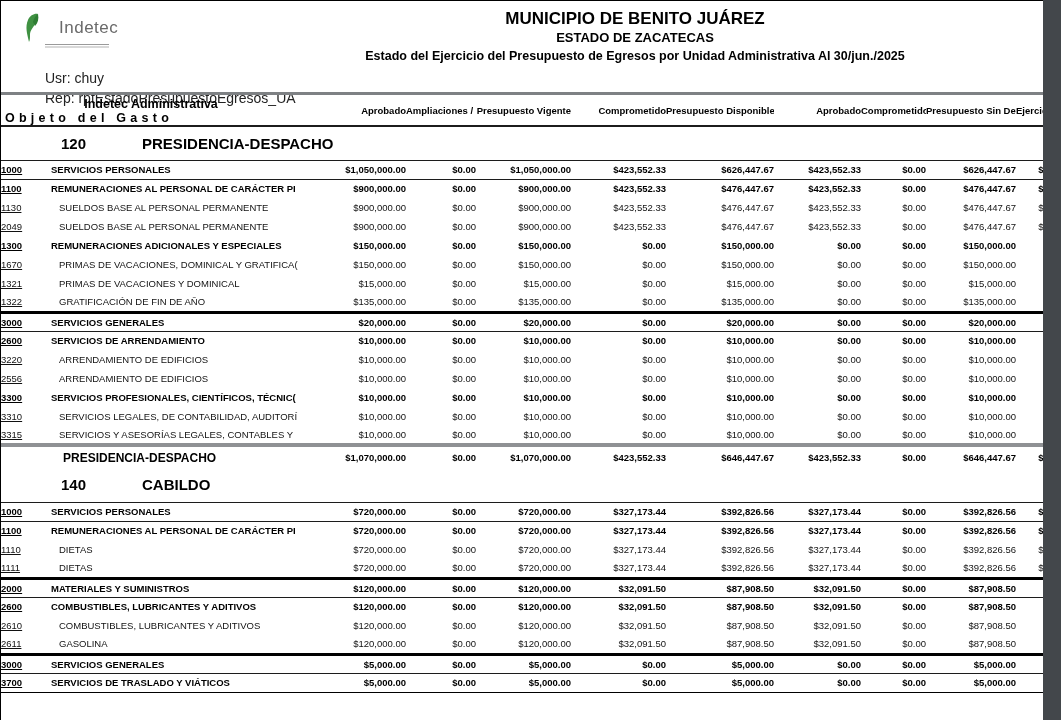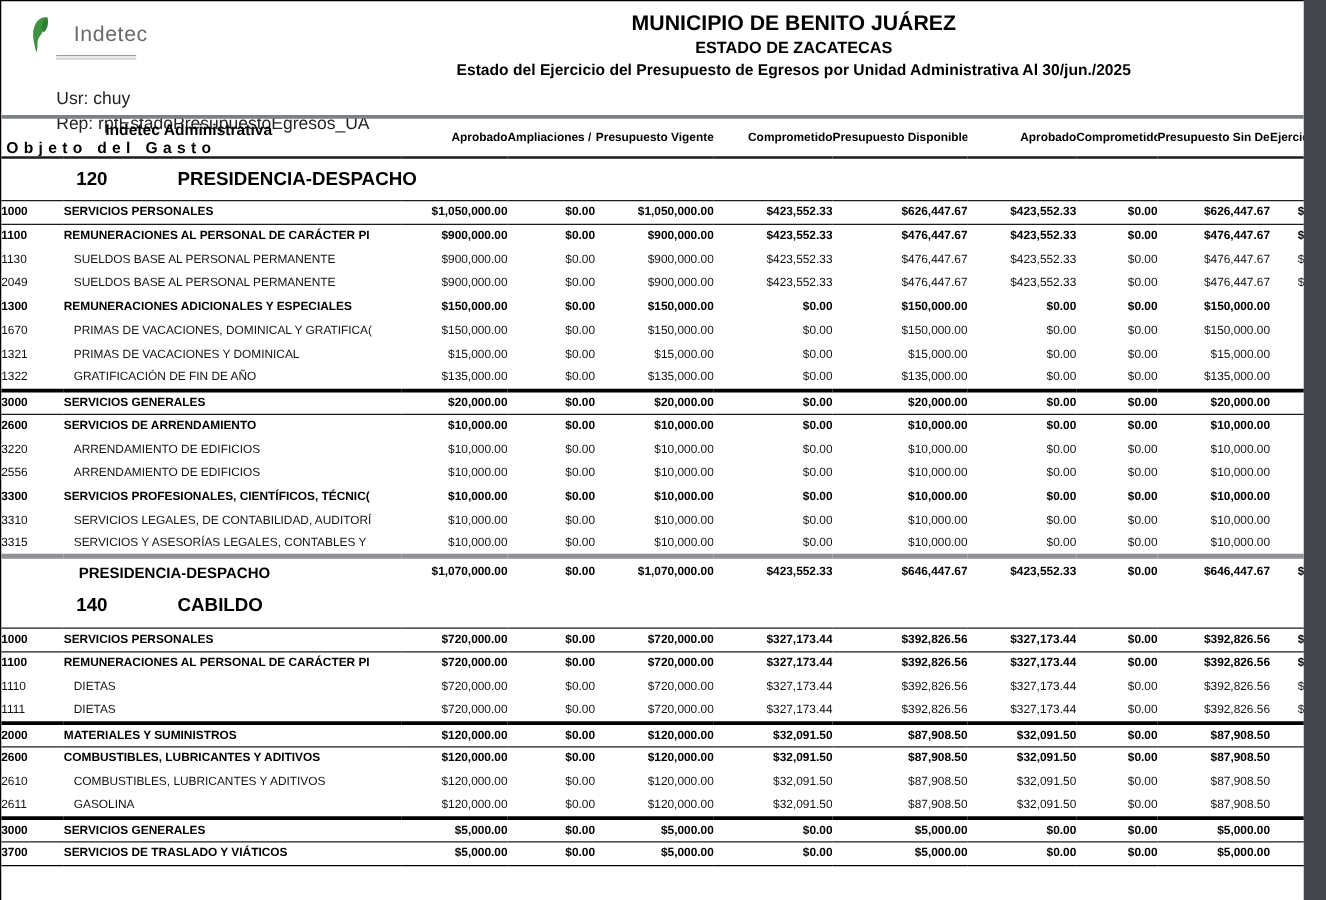--- a/index.html
+++ b/index.html
@@ -39,21 +39,21 @@
             white-space: normal; word-break: break-word; line-height: 1.18; }
   .th-last { text-align: left; padding-left: 23px; white-space: nowrap; }
 
   tr.sect-title { height: 34px; }
   tr.sect-title td { font-size: 15px; font-weight: bold; }
   .sect-code { margin-left: 60px; }
   .sect-name { margin-left: 56px; }
 
   tr.r { height: 19px; }
   tr.r td { font-size: 9.5px; color: #111; }
-  td.code { padding-left: 17px; }
+  td.code { padding-left: 17px; text-decoration: underline; }
   td.concept { padding-left: 2px; }
   td.v { text-align: right; padding-right: 5px; }
   tr.lv1 td, tr.lv2 td, tr.total td { font-weight: bold; color: #000; }
   tr.lv1 { border-bottom: 1px solid #1c1c1c; }
   tr.lv1.thin-top { border-top: 1px solid #1c1c1c; }
   tr.lv1.thick-top { border-top: 3px solid #000; }
   tr.lv3 td.concept { padding-left: 8px; }
   tr.total { height: 23px; border-top: 4px solid #8f9194; }
   tr.total td.concept { font-size: 12px; padding-left: 12px; }
   tr.last-cut { border-bottom: 1px solid #000; }

